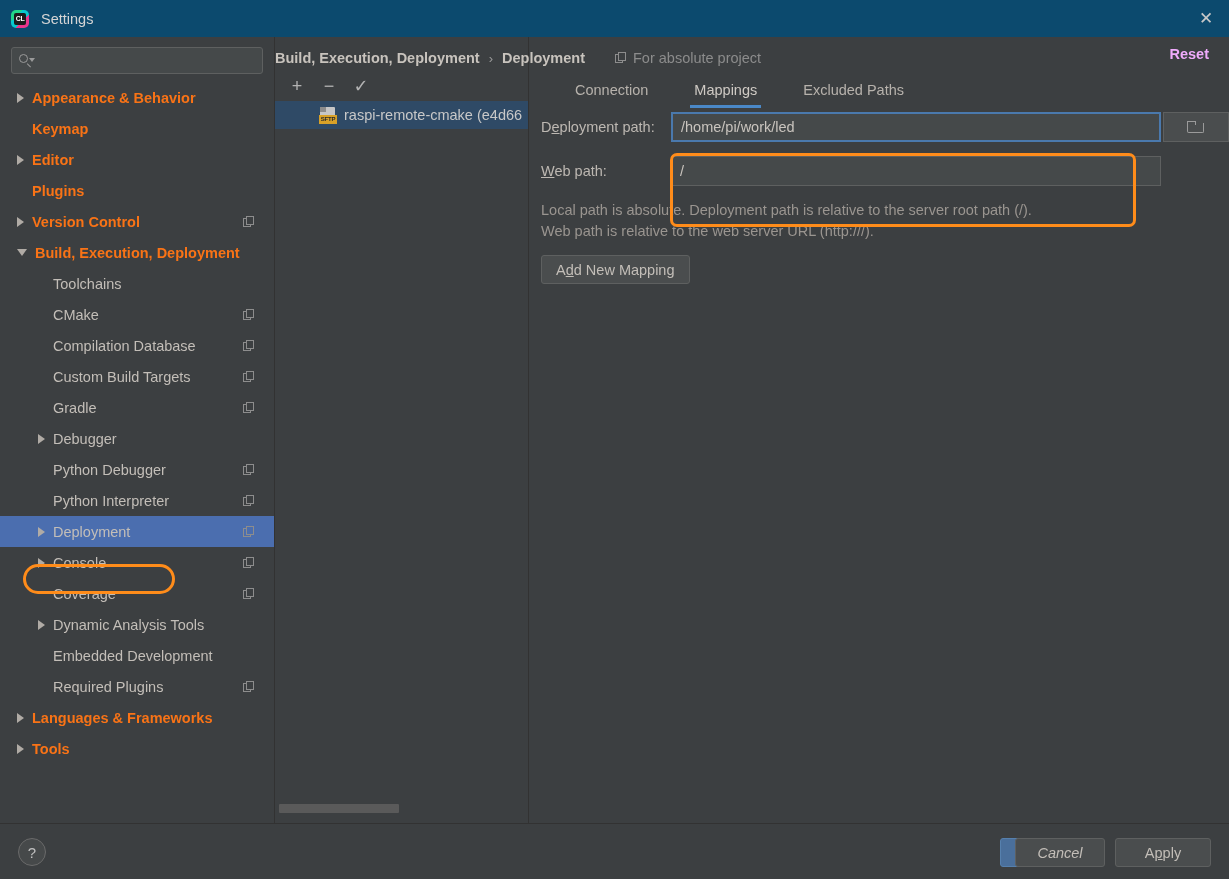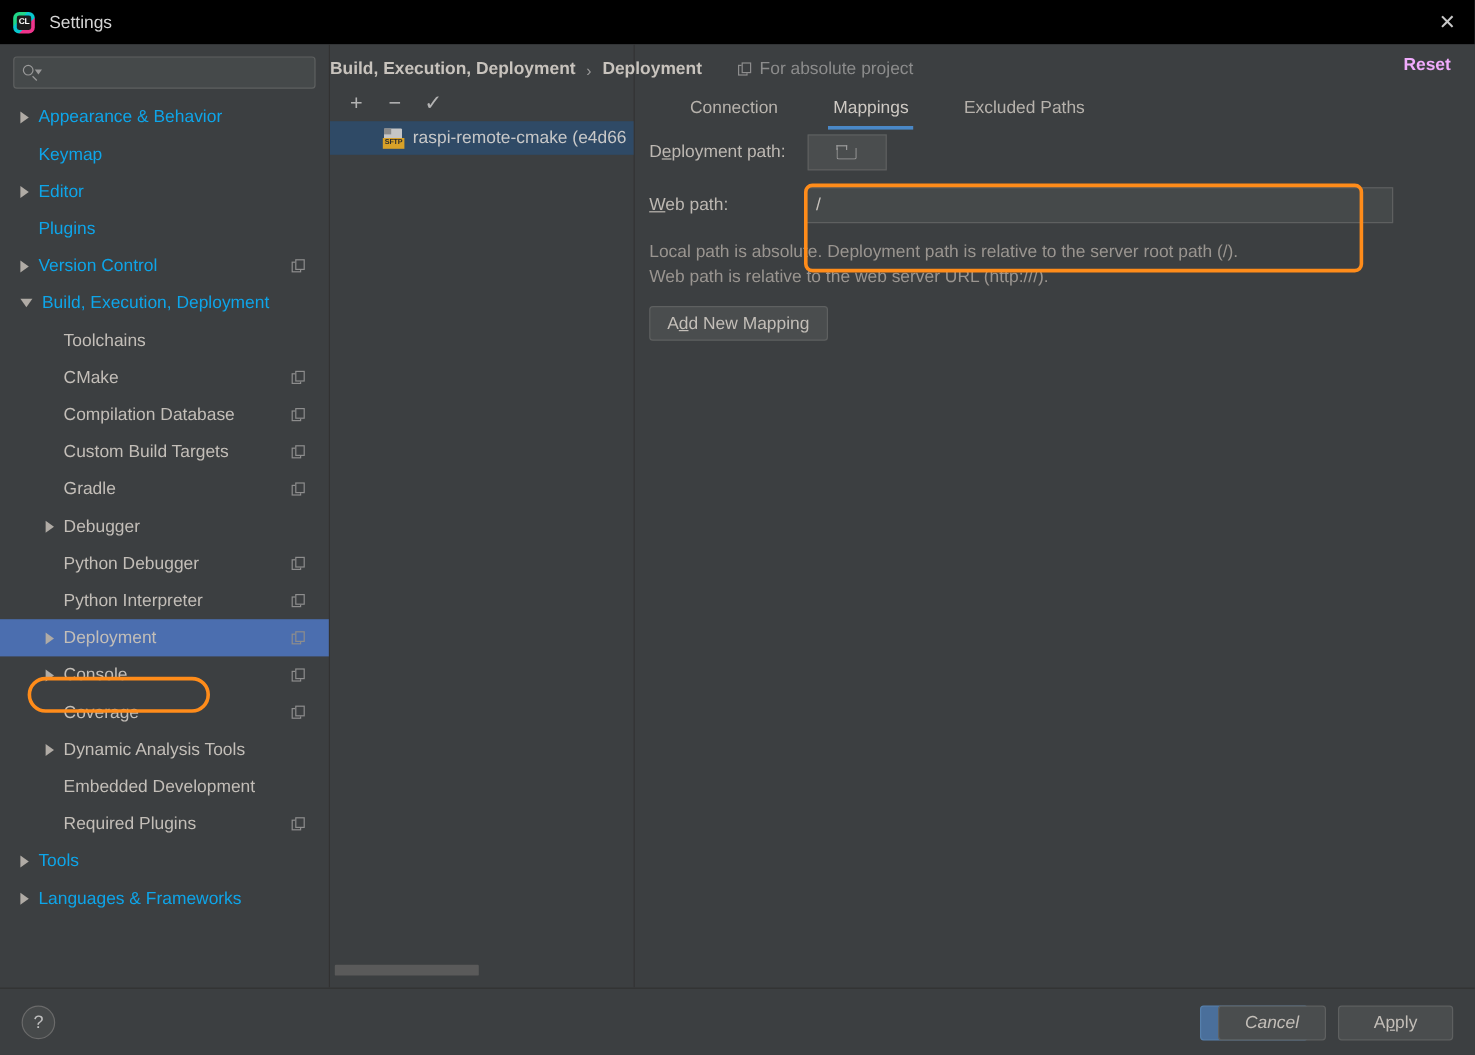--- a/index.html
+++ b/index.html
@@ -14,21 +14,21 @@
   .window {
     position: relative;
     width: 1229px; height: 879px;
     background: #3c3f41;
     color: #bbbbbb;
   }
 
   
   .titlebar {
     position: absolute; left: 0; top: 0; width: 1229px; height: 37px;
-    background: #000000;
+    background: #0c4a6e;
     display: flex; align-items: center;
   }
   .app-icon {
     width: 20px; height: 20px; margin-left: 10px; position: relative; flex: none;
   }
   .app-icon .sq {
     position: absolute; inset: 1px; border-radius: 5px;
     background: linear-gradient(135deg, #21d789 0%, #21d789 32%, #08c8ce 33%, #08c8ce 62%, #ed358c 63%, #ed358c 100%);
   }
   .app-icon .inner {
@@ -88,21 +88,21 @@
     width: 0; height: 0; flex: none;
     border-top: 5.5px solid transparent; border-bottom: 5.5px solid transparent;
     border-left: 7px solid #b0aba5;
   }
   .tree-item .arrow.down {
     border-left: 5.5px solid transparent; border-right: 5.5px solid transparent;
     border-top: 7px solid #b0aba5; border-bottom: 0;
   }
   .tree-item .arrow.hidden { visibility: hidden; }
   .tree-item .label { white-space: nowrap; }
-  .tree-item.bold .label { font-weight: normal; color: #0ea5e9; }
+  .tree-item.bold .label { font-weight: bold; color: #f97316; }
   .tree-item .copy-ic {
     position: absolute; right: 19px; top: 50%; transform: translateY(-50%);
     width: 12px; height: 12px;
   }
   .copy-ic .b1 {
     position: absolute; left: 0; top: 2px; width: 8px; height: 9px;
     border: 1.3px solid #8d8d8d;
   }
   .copy-ic .b2 {
     position: absolute; left: 3px; top: 0px; width: 8px; height: 9px;
@@ -410,25 +410,25 @@
         <div class="tree-item lvl1">
           <span class="arrow hidden"></span>
           <span class="label">Required Plugins</span>
           <span class="copy-ic">
             <span class="b1"></span>
             <span class="b2"></span>
           </span>
         </div>
         <div class="tree-item lvl0 bold">
           <span class="arrow"></span>
+          <span class="label">Languages &amp; Frameworks</span>
+        </div>
+        <div class="tree-item lvl0 bold">
+          <span class="arrow"></span>
           <span class="label">Tools</span>
-        </div>
-        <div class="tree-item lvl0 bold">
-          <span class="arrow"></span>
-          <span class="label">Languages &amp; Frameworks</span>
         </div>
       </div>
     <div class="anno-deploy"></div>
   </div>
 
   <div class="mid-panel">
     <div class="mid-toolbar" id="servers-toolbar">
         <div class="tb-btn">+</div>
         <div class="tb-btn">−</div>
         <div class="tb-btn">✓</div>
@@ -466,20 +466,21 @@
     <div class="tabs" id="tabs">
         <div class="tab">Connection</div>
         <div class="tab active">Mappings</div>
         <div class="tab">Excluded Paths</div>
       </div>
 
     <div class="form">
       <div id="form-rows">
           <div class="form-row">
             <div class="f-label"><span>D</span><u>e</u><span>ployment path:</span></div>
+            <input type="text" class="f-input focused" value="/home/pi/work/led" style="">
             <div class="browse-btn">
               <span class="folder-ic">
                 <span class="f1"></span>
                 <span class="f2"></span>
               </span>
             </div>
           </div>
           <div class="form-row">
             <div class="f-label"><span></span><u>W</u><span>eb path:</span></div>
             <input type="text" class="f-input" value="/" style="">

